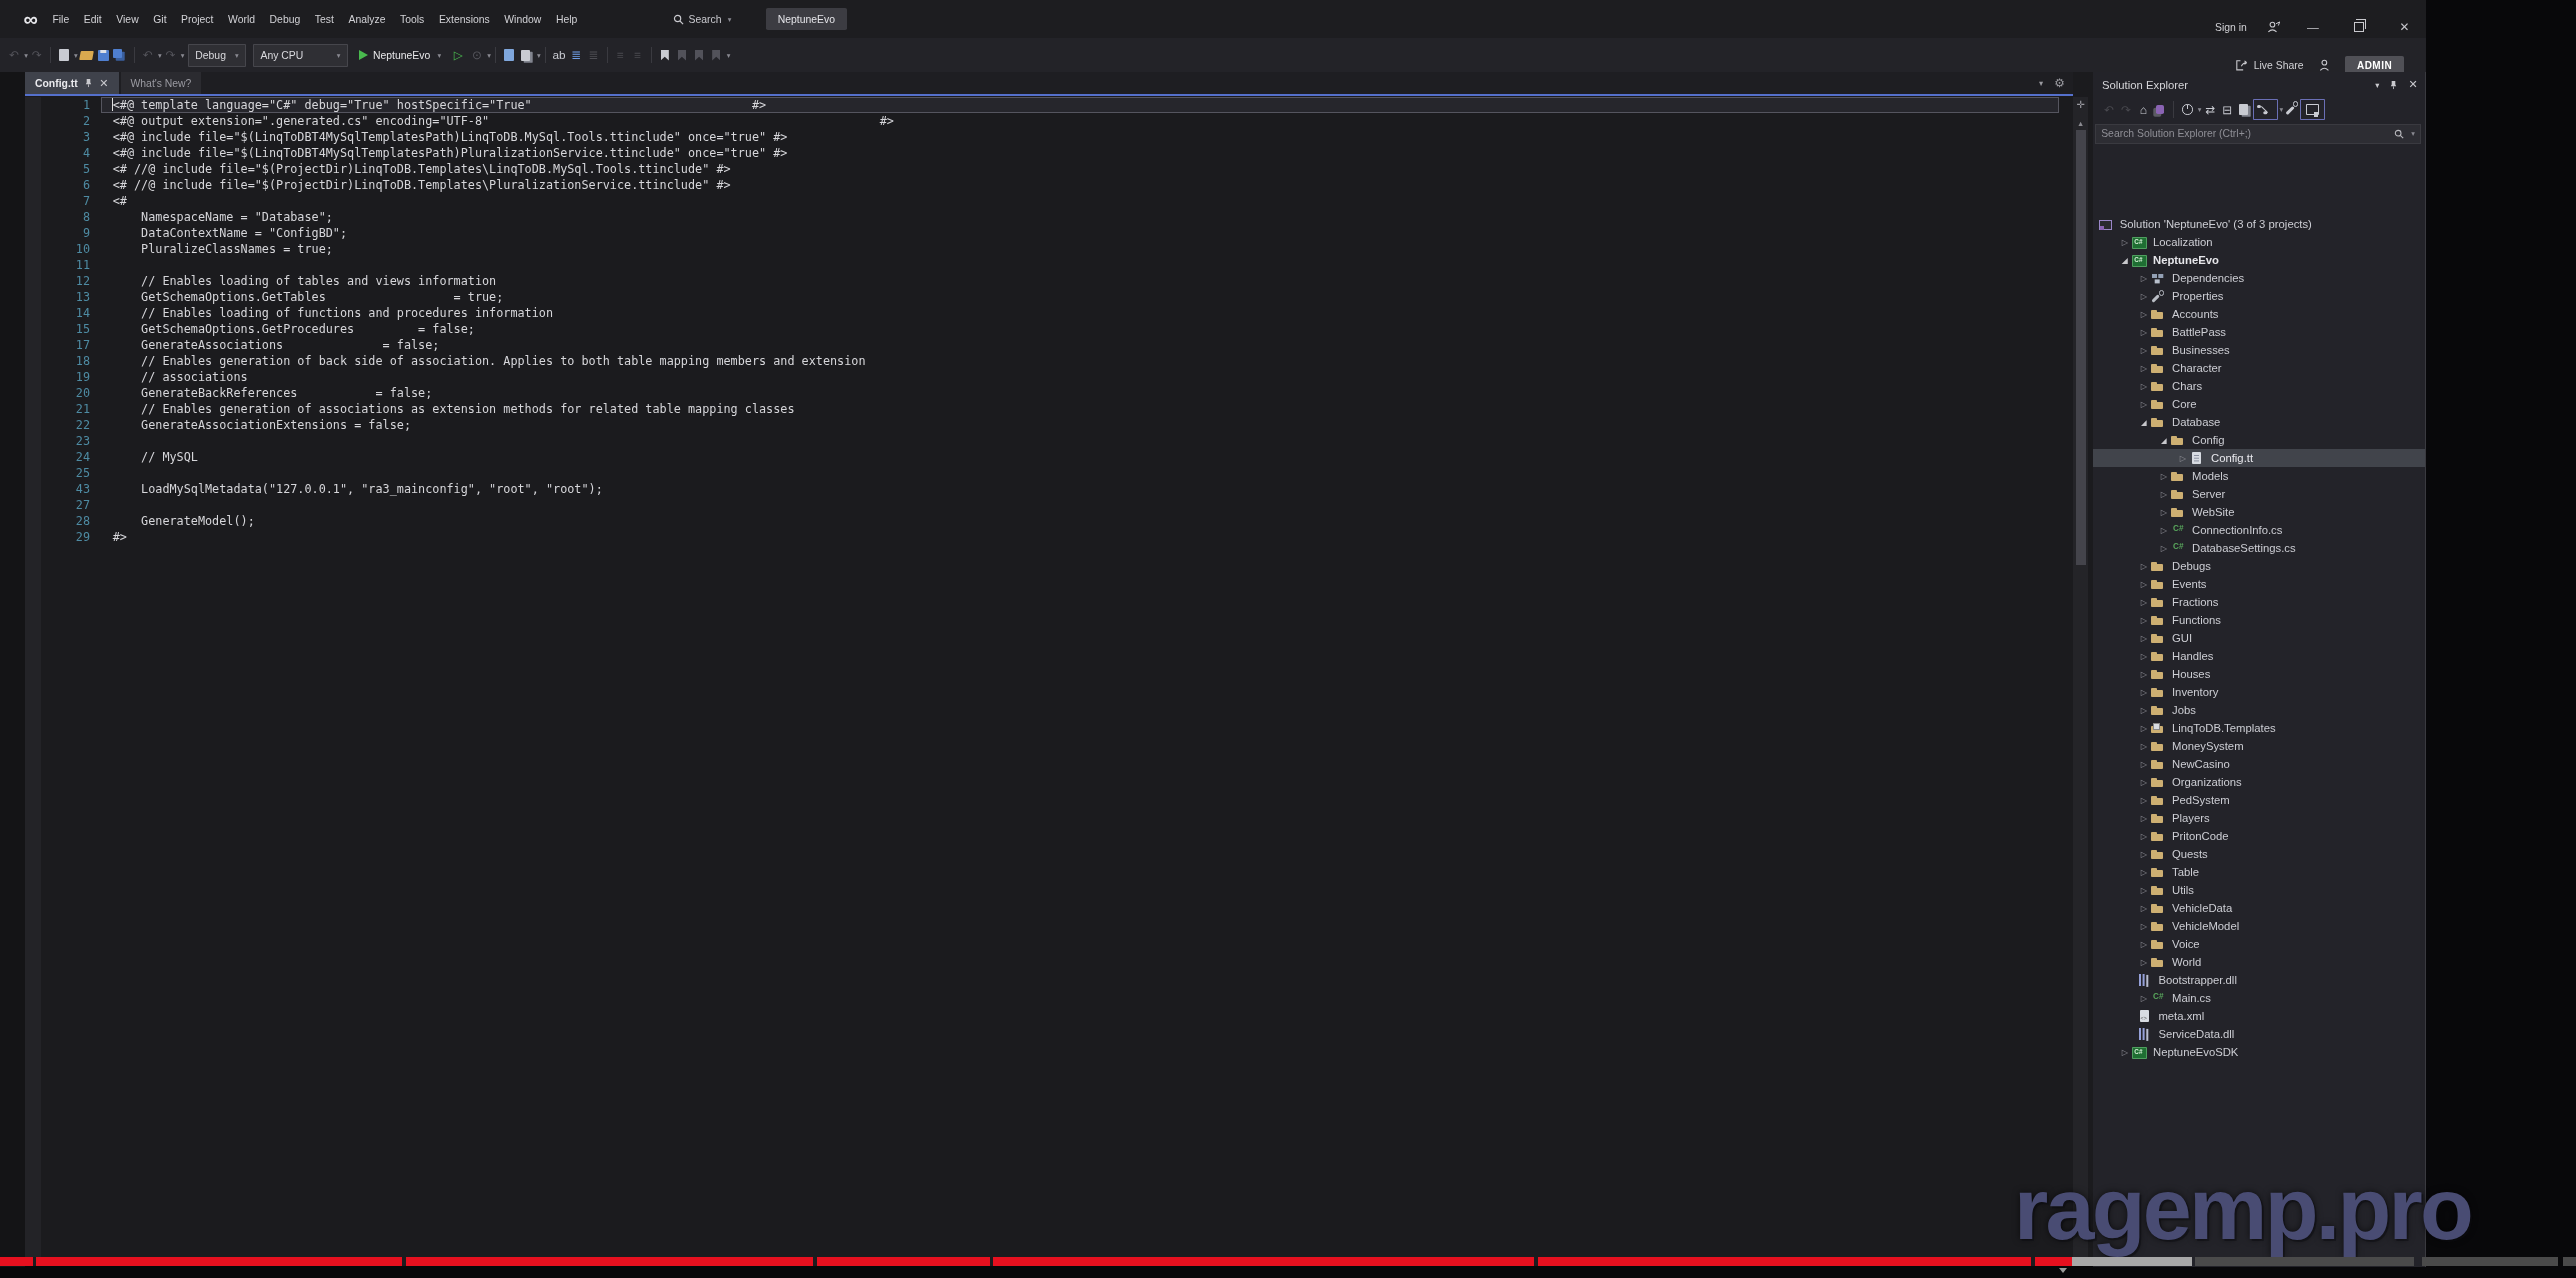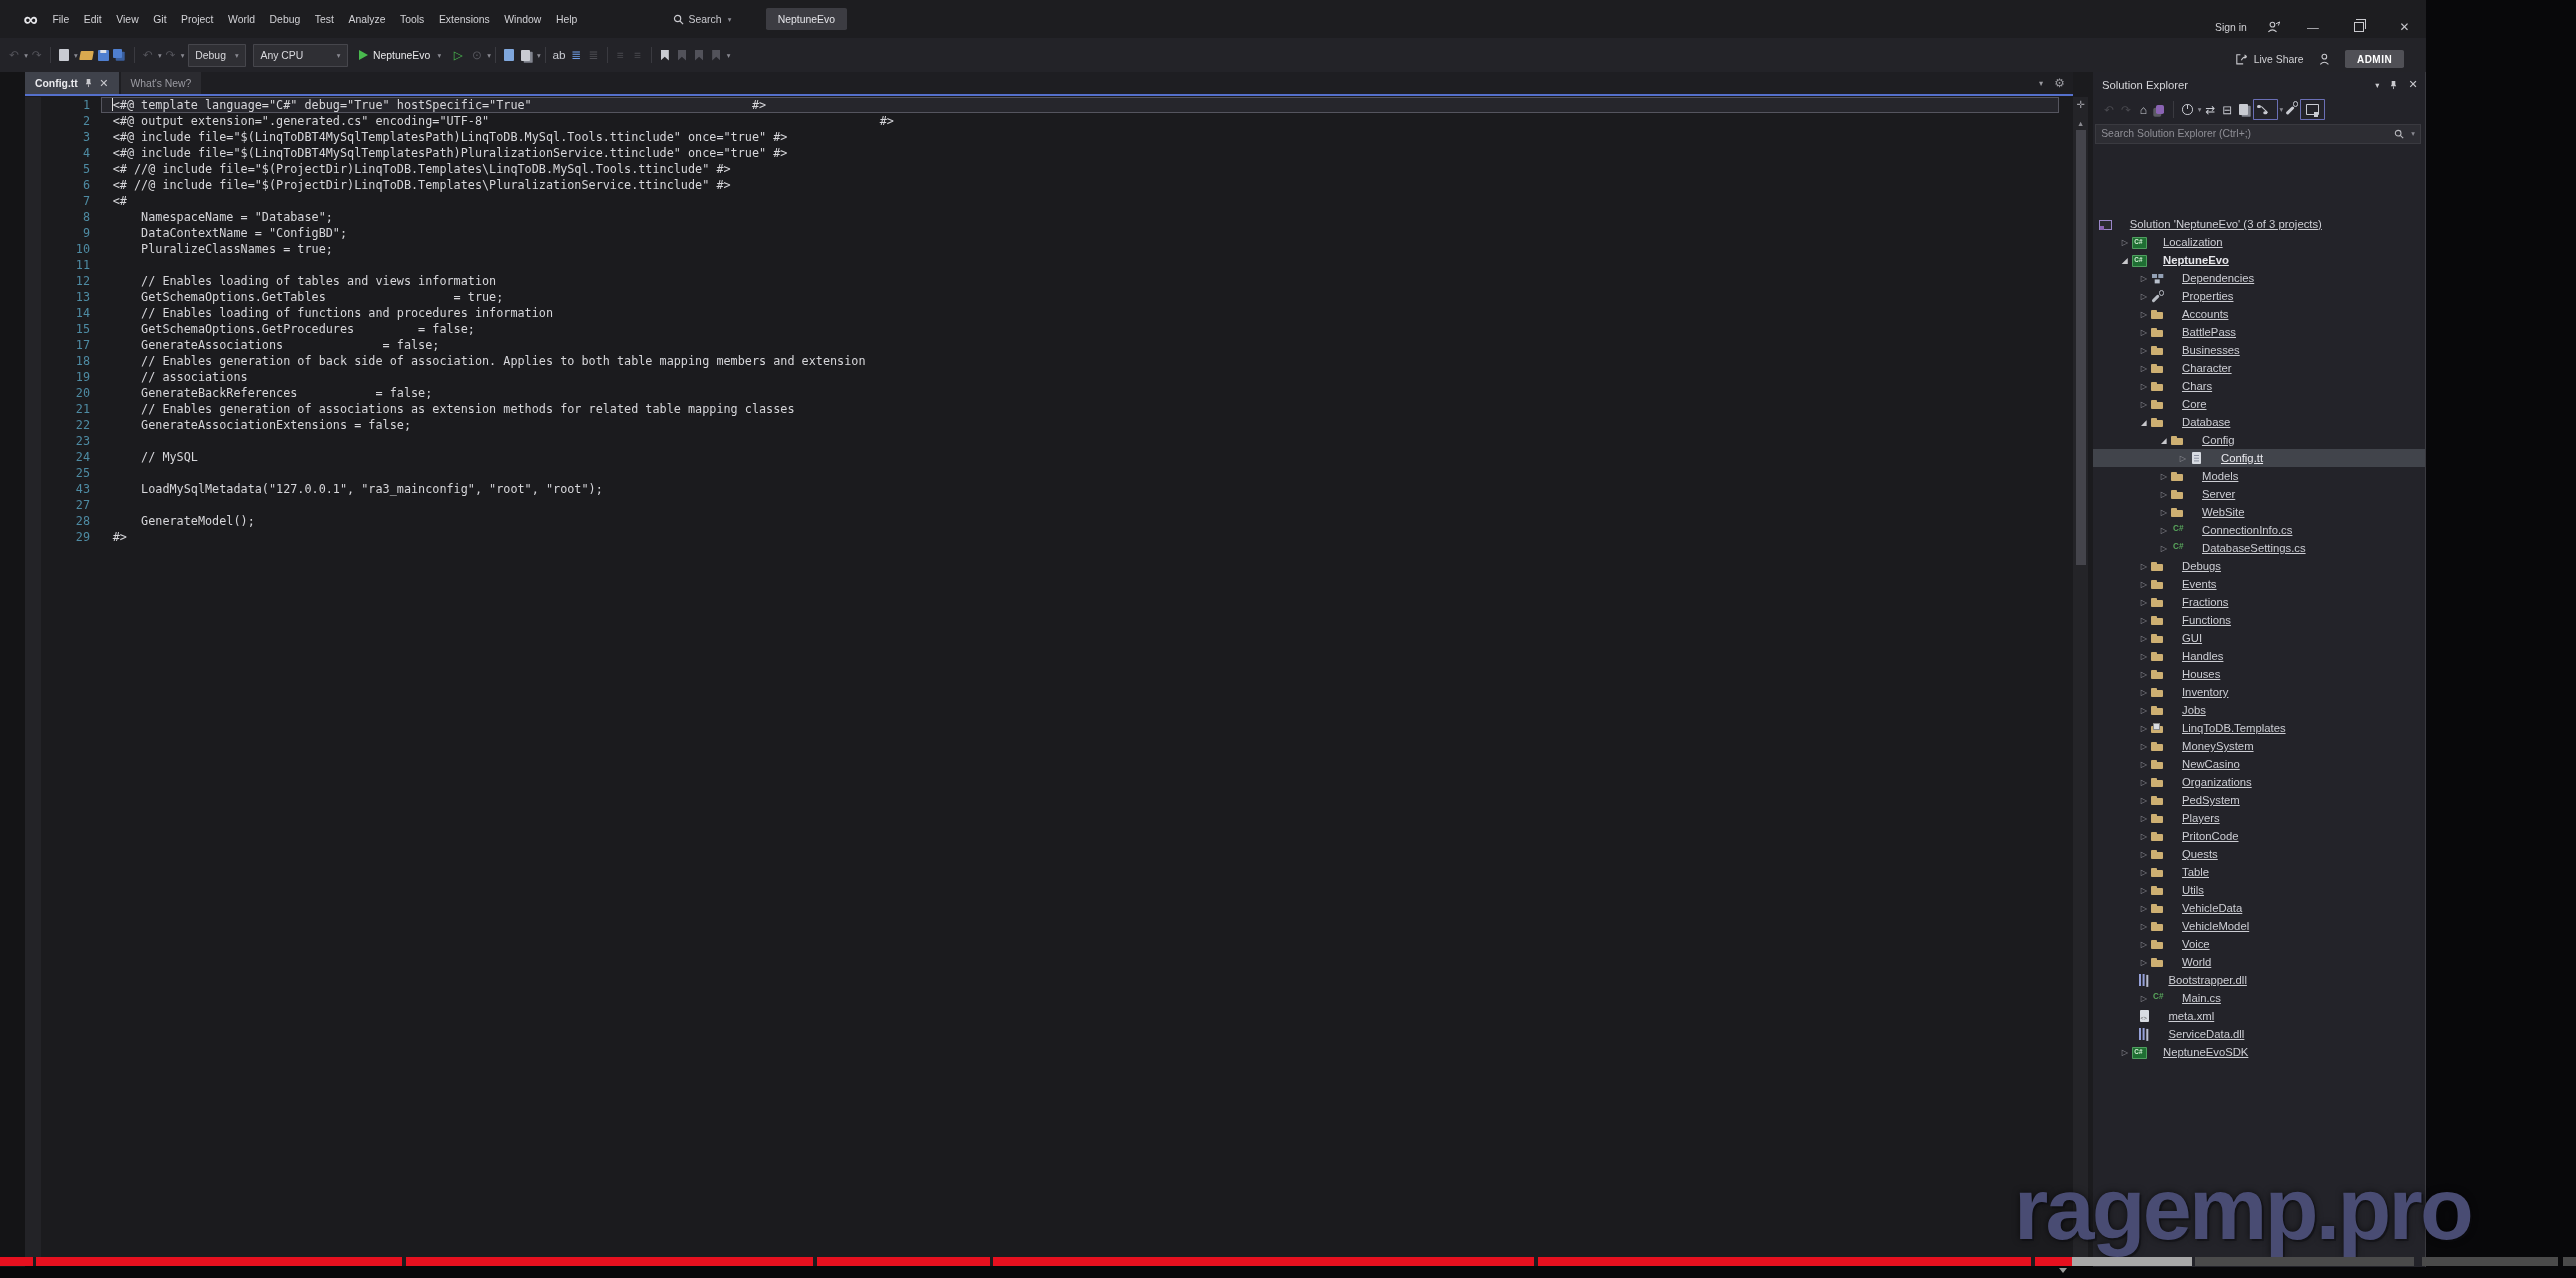--- a/index.html
+++ b/index.html
@@ -25,21 +25,21 @@
   #toolbar{position:absolute;left:0;top:38px;width:100%;height:34px;background:#232328;display:flex;align-items:center;padding-left:5.4px;box-sizing:border-box;}
   .tbi{height:18px;min-width:15.4px;display:flex;align-items:center;justify-content:center;font-size:11.8px;position:relative;margin:0 0.9px;}
   .tbsep{width:0.9px;height:16.3px;background:#3a3a40;margin:0 4.5px;}
   .dd{font-size:7.3px;color:#8a8a92;margin-left:1.8px;}
   .combo{height:21px;background:#2f2f34;border:0.9px solid #46464c;display:flex;align-items:center;
          font-size:10.4px;color:#dadade;padding:0 6.3px;gap:7.3px;margin:0 3.6px;border-radius:0.9px;}
   #run-btn{display:flex;align-items:center;gap:5.4px;margin:0 7.3px;}
   #play-tri{width:0;height:0;border-left:9px solid #49b94e;border-top:5.4px solid transparent;border-bottom:5.4px solid transparent;}
   #run-label{font-size:10.4px;color:#e8e8ea;}
   #play-outline{color:#49b94e;font-size:11.8px;margin:0 5.4px;}
-  #tb-right{position:absolute;right:22px;top:4px;height:34px;display:flex;align-items:center;gap:14.5px;}
+  #tb-right{position:absolute;right:22px;top:10px;height:34px;display:flex;align-items:center;gap:14.5px;}
   #liveshare{display:flex;align-items:center;gap:5.4px;font-size:10.4px;color:#d2d2d6;}
   #admin-badge{background:#505056;color:#fff;font-size:10px;font-weight:bold;padding:3.6px 11.8px;border-radius:1.8px;letter-spacing:0.5px;}
 
   
   .s-doc-star::before{content:"";width:10px;height:11.8px;background:#c9cbd2;border-radius:0.9px;}
   .s-folder-open::before{content:"";width:12.7px;height:9px;background:#d9a94f;border-radius:0.9px;transform:skewX(-10deg);}
   .s-floppy::before{content:"";width:11px;height:11px;background:#4f7fd0;border-radius:0.9px;}
   .s-floppy::after{content:"";position:absolute;top:3.6px;left:50%;transform:translateX(-50%);width:5.4px;height:3.6px;background:#dde1e8;}
   .s-floppy-all::before{content:"";width:9px;height:9px;background:#4f7fd0;border-radius:0.9px;box-shadow:2.7px 2.7px 0 #3a5f9e;margin:-2.7px 2.7px 0 -2.7px;}
   .s-doc-blue::before{content:"";width:10px;height:11.8px;background:#7fa7dd;border-radius:0.9px;}
@@ -93,21 +93,21 @@
   #se-toolbar{height:25px;display:flex;align-items:center;padding-left:7.3px;}
   #se-search{margin:1.8px 3.6px 1.8px 1.8px;height:18px;background:#2d2d33;border:0.9px solid #3a3a40;display:flex;align-items:center;padding:0 5.4px;}
   #se-search-label{font-size:10.4px;color:#8f8f96;}
   #se-search-right{margin-left:auto;display:flex;align-items:center;gap:5.4px;}
   #se-tree{position:absolute;left:0;top:143px;width:100%;}
   .trow{display:flex;align-items:center;height:18px;font-size:11.3px;color:#cdced4;box-sizing:border-box;}
   .trow.selected{background:#41444b;color:#e9e9ee;}
   .trow.bold{font-weight:bold;color:#e6e6ea;}
   .texp{width:13.6px;flex:none;text-align:center;font-size:8.2px;color:#8f8f96;}
   .texp.open{font-size:7.3px;color:#c8c8cc;}
-  .tlabel{margin-left:16px;white-space:nowrap;text-decoration:underline;}
+  .tlabel{margin-left:6px;white-space:nowrap;}
 
   
   .ti{width:15.4px;height:13.6px;position:relative;flex:none;}
   .ti-folder::before{content:"";position:absolute;left:0.9px;top:4.5px;width:11.8px;height:7.3px;background:#cdaf72;border-radius:0.9px;}
   .ti-folder::after{content:"";position:absolute;left:0.9px;top:2.7px;width:5.4px;height:2.7px;background:#cdaf72;border-radius:0.9px 0.9px 0 0;}
   .ti-folder-special::before{content:"";position:absolute;left:0.9px;top:4.5px;width:11.8px;height:7.3px;background:#cdaf72;border-radius:0.9px;}
   .ti-folder-special::after{content:"";position:absolute;left:2.7px;top:1.8px;width:4.5px;height:5.4px;background:#d8dce2;border:0.9px solid #888;}
   .ti-project::before{content:"";position:absolute;left:0;top:1.8px;width:13.6px;height:10px;background:#1f6f33;border:0.9px solid #4f9f5f;border-radius:0.9px;}
   .ti-project::after{content:"C#";position:absolute;left:0;top:2.7px;width:13.6px;text-align:center;font-size:6.3px;font-weight:bold;color:#d8f0d8;}
   .ti-solution::before{content:"";position:absolute;left:0.9px;top:2.7px;width:11px;height:8.2px;background:#2a2a30;border:0.9px solid #9a86c8;}

